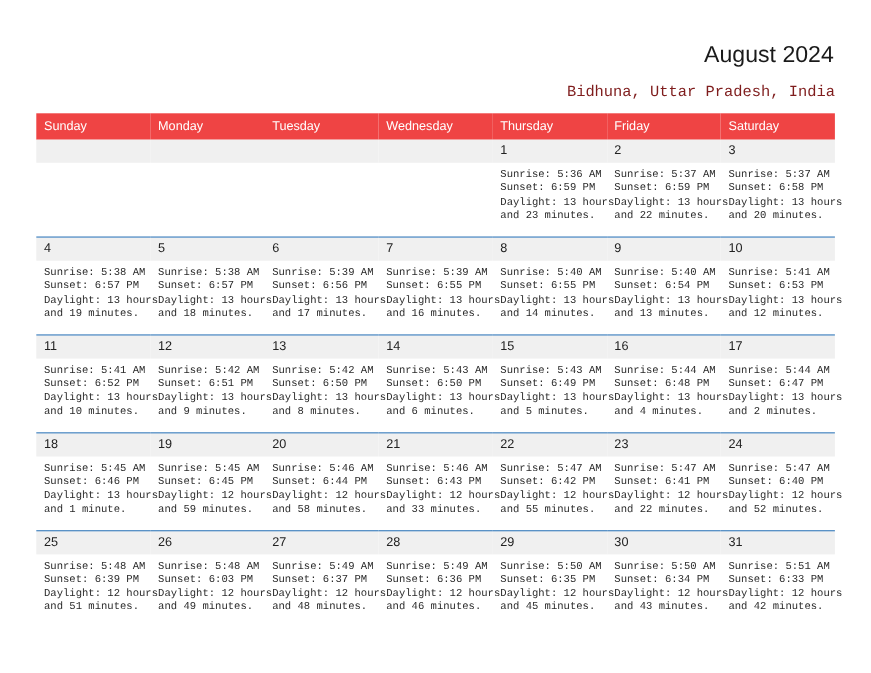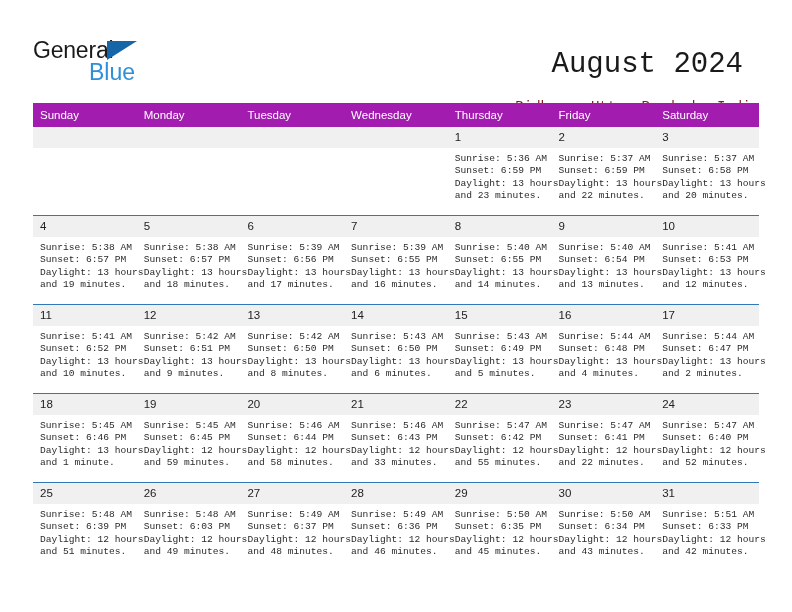--- a/index.html
+++ b/index.html
@@ -68,46 +68,46 @@
     font-family: "Liberation Sans", sans-serif;
   }
 
   .title-block {
     position: absolute;
     right: 33px;
     top: 32px;
     text-align: right;
   }
   .cal-title {
-    font-size: 29px;
+    font-size: 21px;
     line-height: 34px;
     color: #1a1a1a;
     font-weight: normal;
-    margin: 16px;
-    font-family: Liberation Mono, monospace;
+    margin: 1px;
+    font-family: Liberation Sans, sans-serif;
   }
   .cal-subtitle {
     font-size: 14px;
     line-height: 18px;
     color: #7f1d1d;
     margin: 8px 0 0 0;
     font-family: Liberation Mono, monospace;
   }
 
   
   .calendar {
     position: absolute;
     left: 33px;
     top: 103px;
     width: 726px;
     border-collapse: collapse;
     table-layout: fixed;
   }
   .calendar th {
-    background: #a21caf;
+    background: #ef4444;
     color: #ffffff;
     font-weight: normal;
     font-size: 11.5px;
     line-height: 14px;
     text-align: left;
     padding: 4px 0 4px 7px;
     height: 16px;
     font-family: "Liberation Sans", sans-serif;
   }
   .calendar td {
@@ -142,25 +142,20 @@
     white-space: nowrap;
   }
 </style>
 </head>
 <body>
 
 <div class="page">
 
   <div class="header">
 
-    <div class="logo">
-      <span class="logo-general">General</span>
-      <span class="logo-tri"></span>
-      <span class="logo-blue">Blue</span>
-    </div>
 
     <div class="title-block">
       <h1 class="cal-title">August 2024</h1>
       <p class="cal-subtitle">Bidhuna, Uttar Pradesh, India</p>
     </div>
 
   </div>
 
   <table class="calendar">
     <thead>

